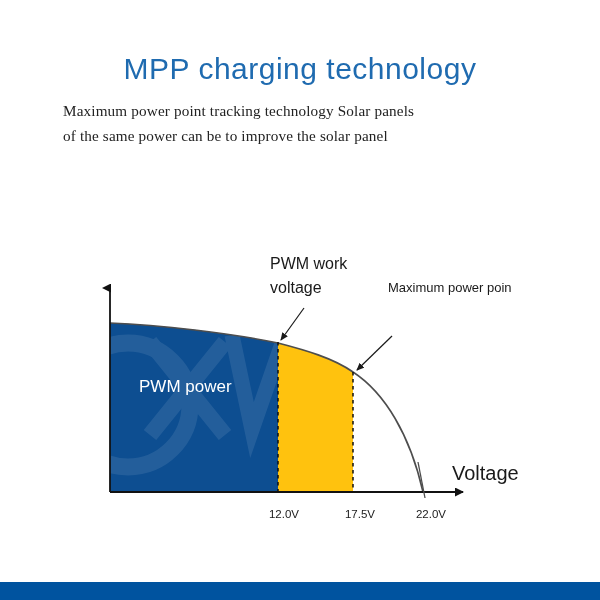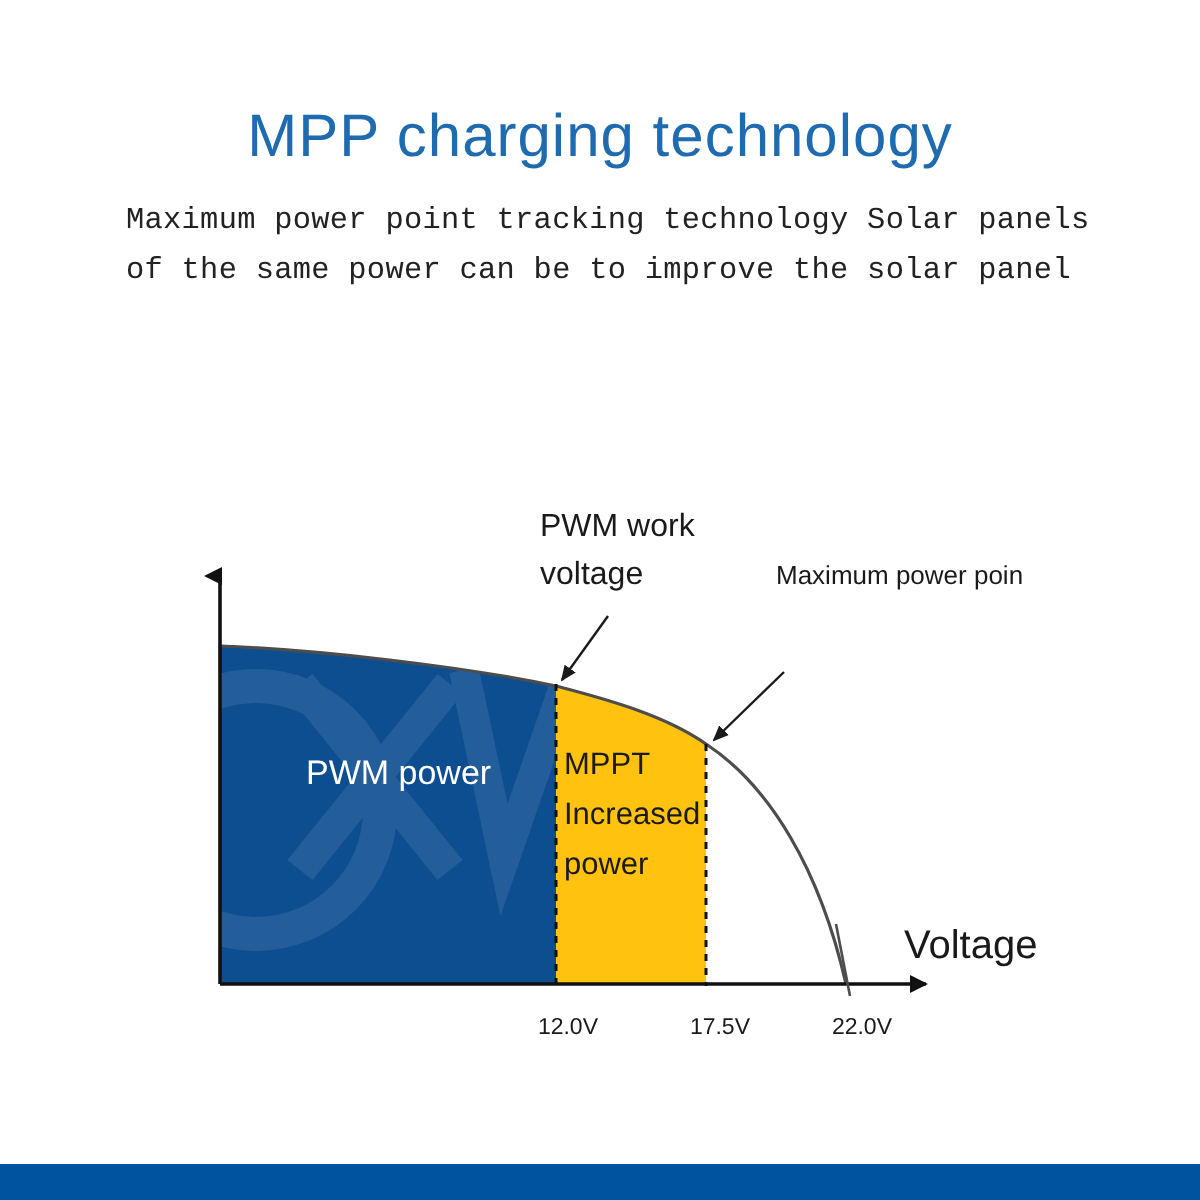--- a/index.html
+++ b/index.html
@@ -38,21 +38,21 @@
     white-space: nowrap;
   }
   .body-copy {
     position: absolute;
     left: 63px;
     top: 98px;
     width: 485px;
     font-size: 15.2px;
     line-height: 25px;
     color: #222222;
-    font-family: Liberation Mono, monospace;
+    font-family: Liberation Serif, serif;
     letter-spacing: 0.15px;
   }
   .body-copy span { display: block; white-space: nowrap; }
 
   
   .chart-wrap {
     position: absolute;
     left: 0;
     top: 230px;
     width: 600px;
@@ -91,21 +91,21 @@
     top: 232px;
     font-size: 20px;
   }
 
   .region-label {
     position: absolute;
     font-family: "Liberation Sans", sans-serif;
     white-space: nowrap;
   }
   .lbl-pwm-power {
-    left: 153px;
+    left: 139px;
     top: 147px;
     font-size: 17px;
     color: #ffffff;
   }
   .lbl-mppt {
     left: 282px;
     top: 140px;
     font-size: 15.5px;
     line-height: 25px;
     color: #1a1a1a;
@@ -204,21 +204,20 @@
     </svg>
 
     <div class="chart-label lbl-pwm-voltage">PWM work voltage</div>
 
     <div class="chart-label lbl-mpp">Maximum power poin</div>
 
     <div class="chart-label lbl-voltage-axis">Voltage</div>
 
     <div class="region-label lbl-pwm-power">PWM power</div>
 
-    <div class="region-label lbl-mppt">MPPT Increased power</div>
 
     <div class="tick-label tick-12">12.0V</div>
     <div class="tick-label tick-17">17.5V</div>
     <div class="tick-label tick-22">22.0V</div>
 
   </div>
 
   <div class="footer-bar"></div>
 
 </div>

